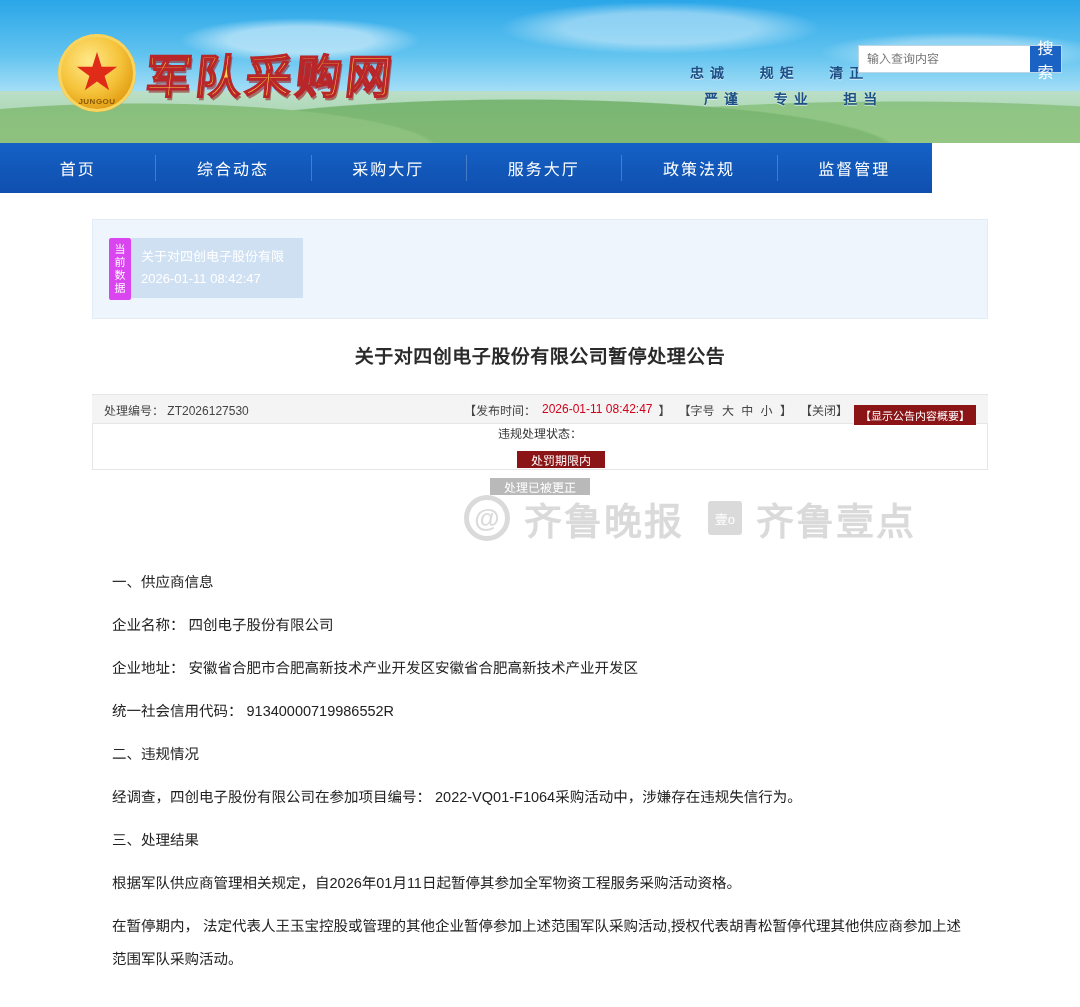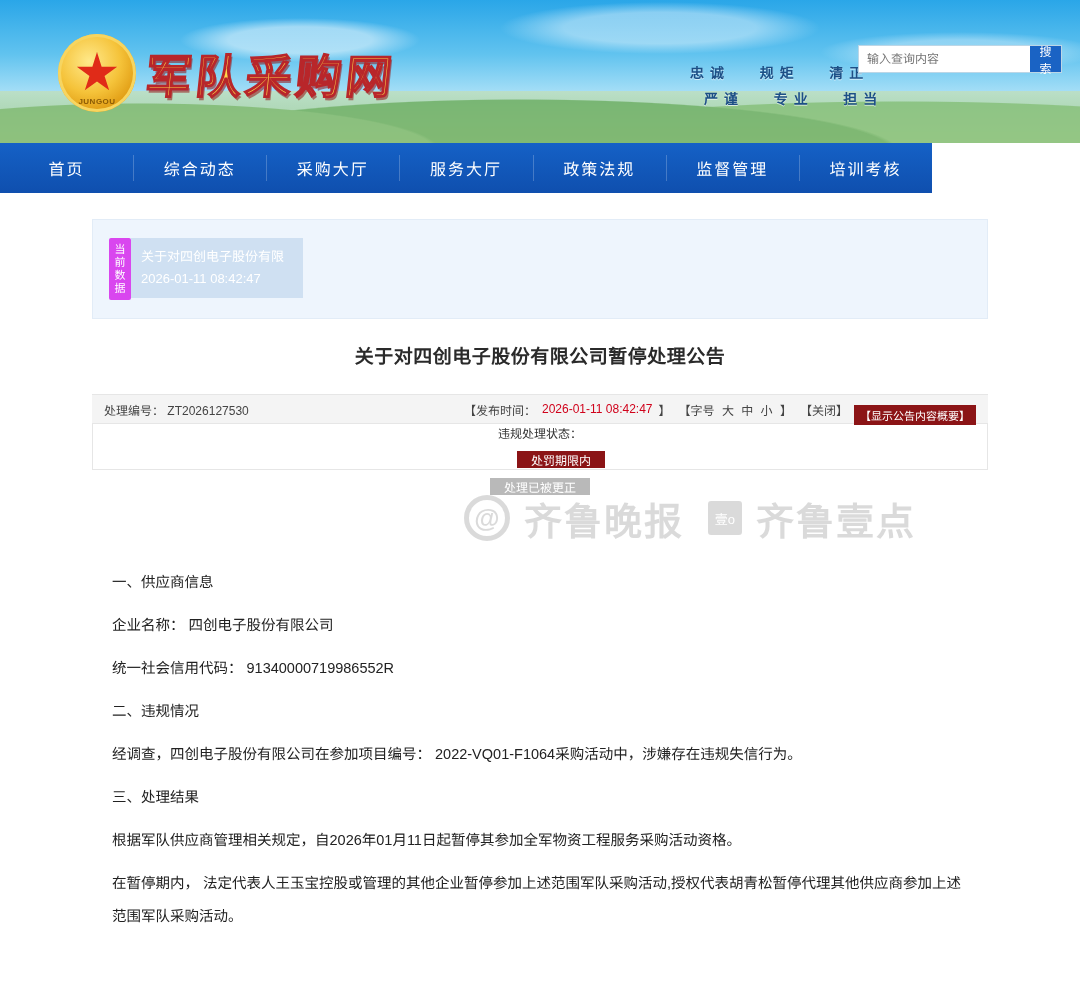--- a/index.html
+++ b/index.html
@@ -84,21 +84,21 @@
     border: 1px solid #bcd6e6; background: #fff;
     height: 28px; width: 204px;
   }
   .searchbox input {
     border: 0; outline: none; flex: 1;
     padding: 0 8px; font-size: 12px; color: #999;
     font-family: "Liberation Sans", sans-serif;
   }
   .searchbox .search-btn {
     width: 48px; background: #1a63c4; color: #fff;
-    font-size: 12px; display: flex; align-items: center; justify-content: center;
+    font-size: 16px; display: flex; align-items: center; justify-content: center;
     cursor: pointer; border: 0;
     font-family: "Liberation Sans", sans-serif;
   }
 
   
   .nav {
     width: 932px; height: 50px;
     background: linear-gradient(180deg, #1561c6 0%, #0f4fae 100%);
     display: flex; align-items: stretch;
   }
@@ -266,21 +266,20 @@
   </div>
 </div>
 
 <div class="nav">
   <div class="nav-item">首页</div>
   <div class="nav-item">综合动态</div>
   <div class="nav-item">采购大厅</div>
   <div class="nav-item">服务大厅</div>
   <div class="nav-item">政策法规</div>
   <div class="nav-item">监督管理</div>
-  <div class="nav-item">培训考核</div>
 </div>
 
 <div class="page">
   <div class="content">
 
     <div class="current-data">
       <div class="cd-tag">当前数据</div>
       <div class="cd-box">
         <div class="cd-title">关于对四创电子股份有限</div>
         <div class="cd-time">2026-01-11 08:42:47</div>
@@ -319,20 +318,21 @@
     <div class="watermark">
       <div class="wm-at">@</div>
       <div class="wm-text">齐鲁晚报</div>
       <div class="wm-badge">壹o</div>
       <div class="wm-text">齐鲁壹点</div>
     </div>
 
     <div class="article">
       <p>一、供应商信息</p>
       <p>企业名称： 四创电子股份有限公司</p>
+      <p>企业地址： 安徽省合肥市合肥高新技术产业开发区安徽省合肥高新技术产业开发区</p>
       <p>统一社会信用代码： 91340000719986552R</p>
       <p>二、违规情况</p>
       <p>经调查，四创电子股份有限公司在参加项目编号： 2022-VQ01-F1064采购活动中，涉嫌存在违规失信行为。</p>
       <p>三、处理结果</p>
       <p>根据军队供应商管理相关规定，自2026年01月11日起暂停其参加全军物资工程服务采购活动资格。</p>
       <p>在暂停期内， 法定代表人王玉宝控股或管理的其他企业暂停参加上述范围军队采购活动,授权代表胡青松暂停代理其他供应商参加上述范围军队采购活动。</p>
     </div>
 
   </div>
 </div>

